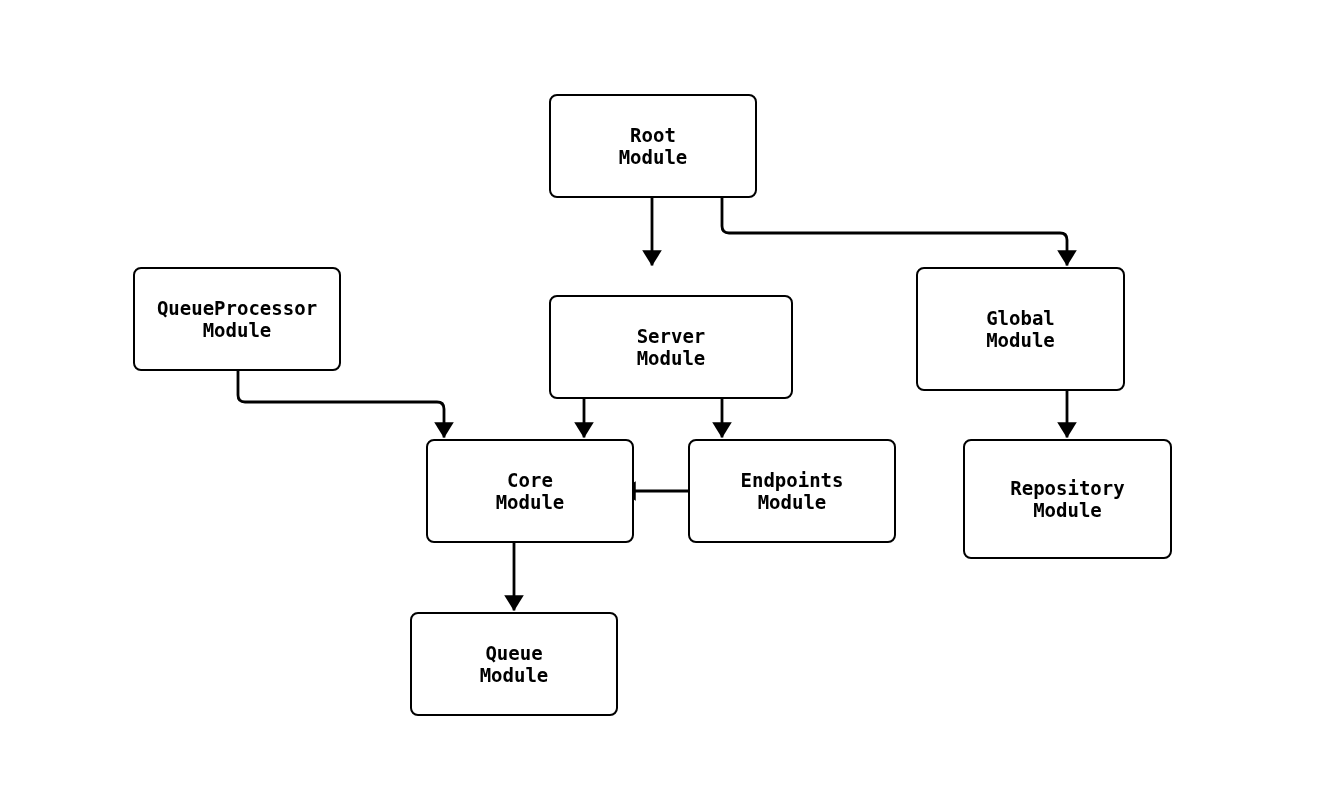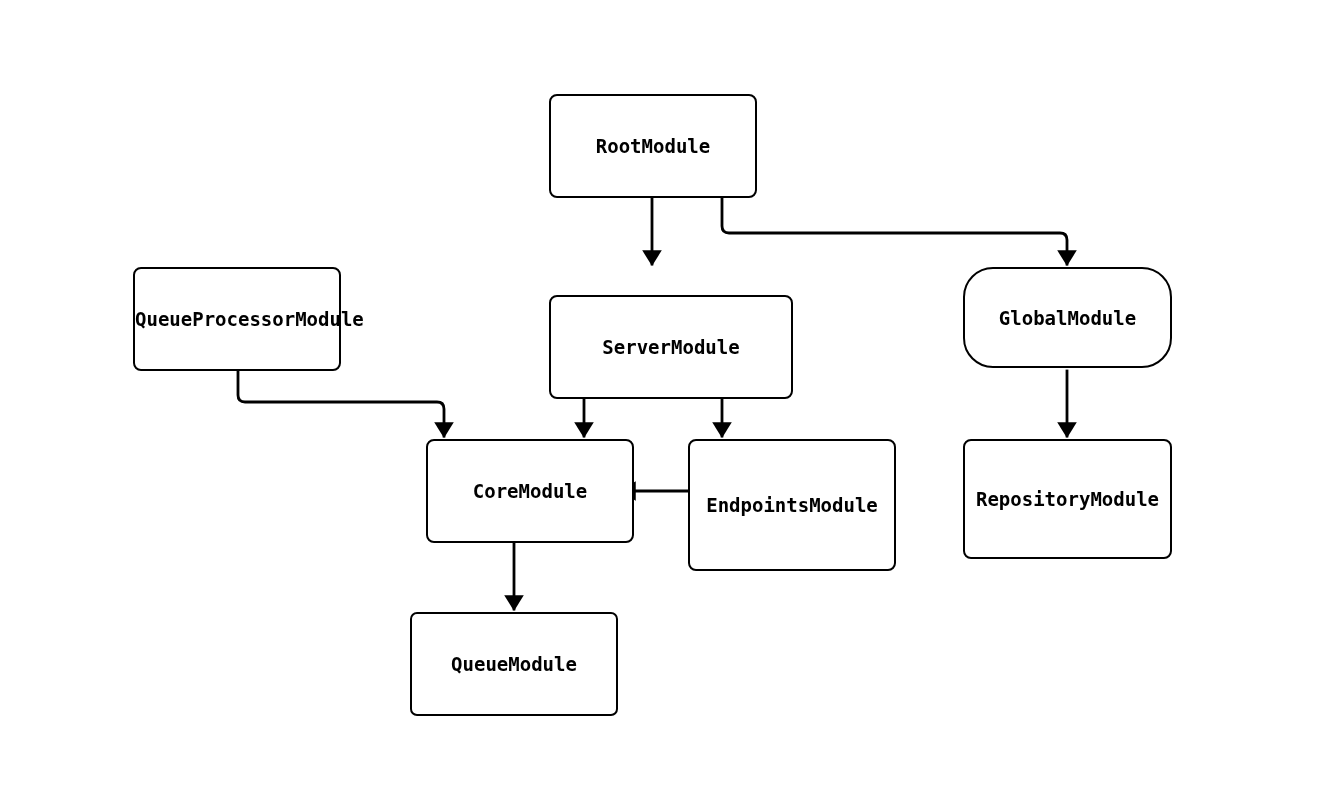--- a/index.html
+++ b/index.html
@@ -36,21 +36,21 @@
     width: 100%;
     height: 100%;
   }
   .node {
     position: absolute;
     box-sizing: border-box;
     background: var(--node-fill, #ffffff);
     border: 2.8px solid var(--stroke, #000000);
     border-radius: 8px;
     display: flex;
-    flex-direction: row;
+    flex-direction: column;
     align-items: center;
     justify-content: center;
     text-align: center;
     color: var(--text, #000000);
     font-weight: 700;
     font-size: 19px;
     line-height: 22px;
     letter-spacing: 0px;
   }
 </style>
@@ -73,42 +73,42 @@
         <path d="M688,491 L622,491" class="edge" marker-end="url(#arrow)"></path>
         <path d="M1067,371 L1067,436" class="edge" marker-end="url(#arrow)"></path>
         <path d="M514,543 L514,609" class="edge" marker-end="url(#arrow)"></path>
       </g>
   </svg>
   <div id="node-layer">
       <div class="node" style="left: 549px; top: 94px; width: 208px; height: 104px;">
         <span>Root</span>
         <span>Module</span>
       </div>
-      <div class="node" style="left: 133px; top: 267px; width: 208px; height: 104px; justify-content: space-between;">
+      <div class="node" style="left: 133px; top: 267px; width: 208px; height: 104px;">
         <span>QueueProcessor</span>
         <span>Module</span>
       </div>
       <div class="node" style="left: 549px; top: 259px; width: 244px; height: 104px; margin-top: 36px;">
         <span>Server</span>
         <span>Module</span>
       </div>
-      <div class="node" style="left: 963px; top: 267px; width: 209px; height: 101px; border-radius: 30px;">
+      <div class="node" style="left: 916px; top: 267px; width: 209px; height: 124px;">
         <span>Global</span>
         <span>Module</span>
       </div>
       <div class="node" style="left: 410px; top: 439px; width: 208px; height: 104px; margin-left: 16px;">
         <span>Core</span>
         <span>Module</span>
       </div>
-      <div class="node" style="left: 688px; top: 439px; width: 208px; height: 132px;">
+      <div class="node" style="left: 688px; top: 439px; width: 208px; height: 104px;">
         <span>Endpoints</span>
         <span>Module</span>
       </div>
       <div class="node" style="left: 963px; top: 439px; width: 209px; height: 120px;">
         <span>Repository</span>
         <span>Module</span>
       </div>
-      <div class="node" style="left: 410px; top: 612px; width: 208px; height: 104px; border-radius: 7px;">
+      <div class="node" style="left: 410px; top: 612px; width: 208px; height: 104px;">
         <span>Queue</span>
         <span>Module</span>
       </div>
     </div>
 </div>
 
 </body></html>

